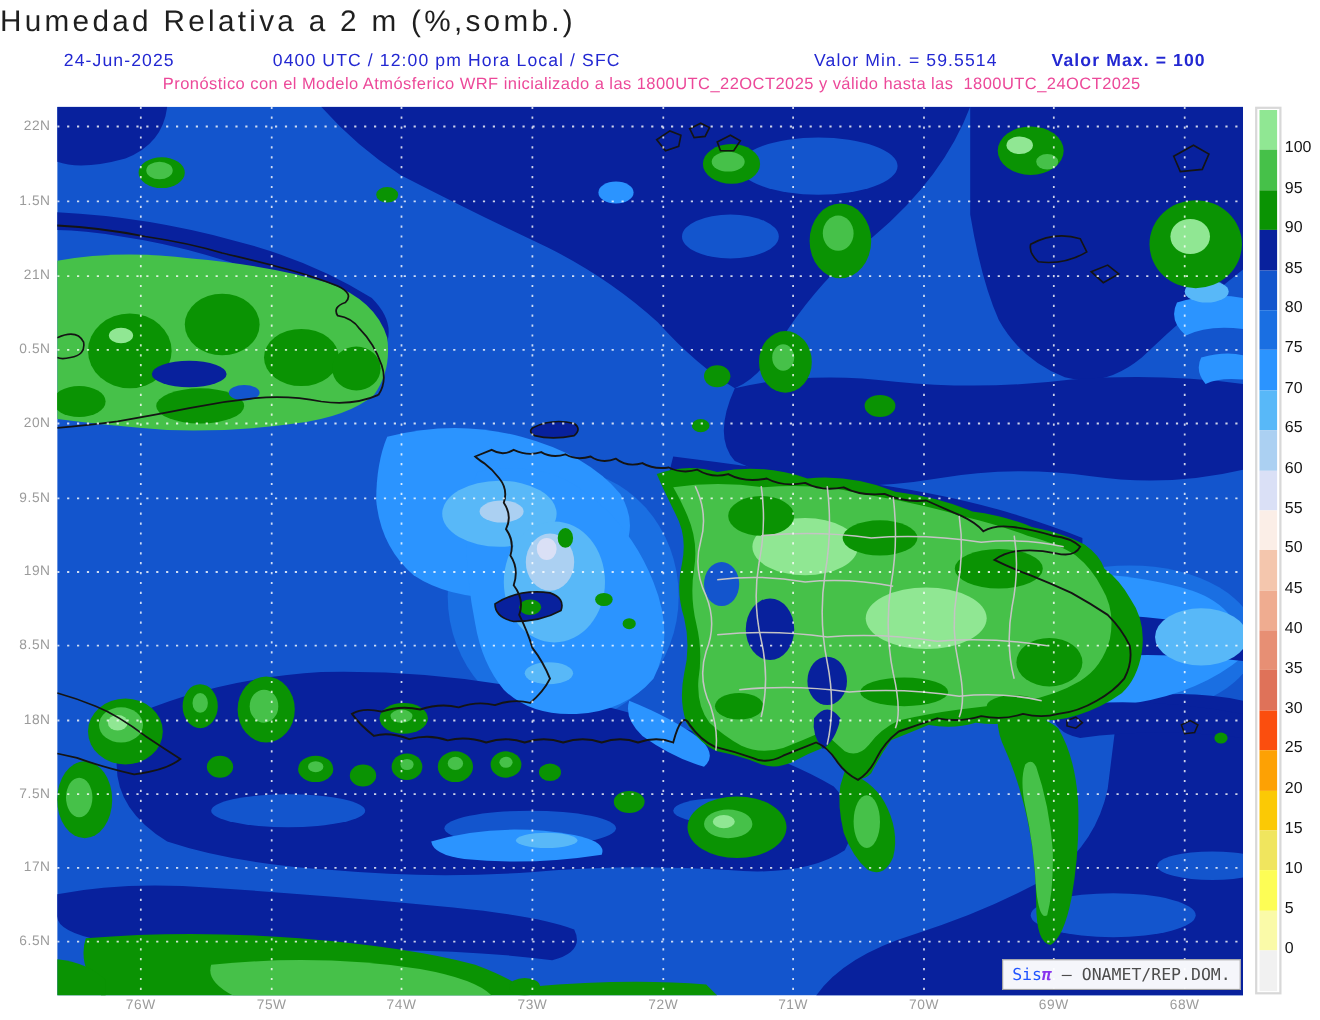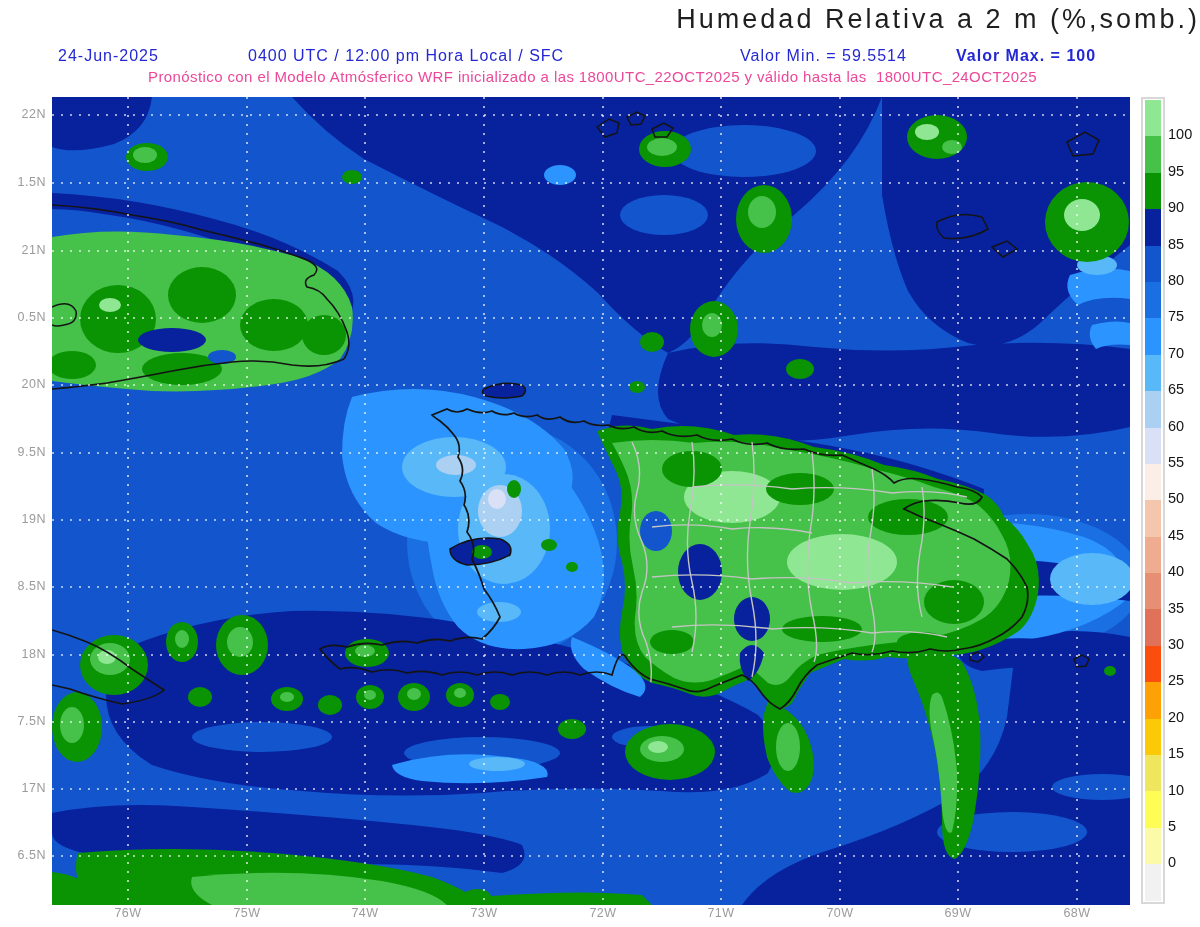--- a/index.html
+++ b/index.html
@@ -1,18 +1,18 @@
 <!DOCTYPE html>
 <html><head>
 <meta charset="utf-8">
 <style>
   html,body{margin:0;padding:0;background:#fff;}
   .page{position:relative;width:1200px;height:927px;background:#fff;overflow:hidden;
         font-family:"Liberation Sans",sans-serif;}
-  .title{position:absolute;left:0;top:4px;width:1200px;text-align:right;
+  .title{position:absolute;left:0;top:4px;width:1200px;text-align:left;
          font-size:27px;letter-spacing:3px;color:#1f1f1f;white-space:pre;}
   .hline2{position:absolute;top:47px;font-size:16px;letter-spacing:1px;color:#2328D2;white-space:pre;}
   .hdate{left:58px;}
   .htime{left:248px;}
   .hmin{left:740px;}
   .hmax{left:956px;font-weight:bold;}
   .hline3{position:absolute;left:0;top:68px;width:1185px;text-align:center;
           font-size:15px;letter-spacing:.4px;color:#ec4899;white-space:pre;}
   .map{position:absolute;left:52px;top:97px;width:1078px;height:808px;}
   .map svg{display:block;}
@@ -304,14 +304,15 @@
   <div class="ctick" style="top:563px">40</div>
   <div class="ctick" style="top:600px">35</div>
   <div class="ctick" style="top:636px">30</div>
   <div class="ctick" style="top:672px">25</div>
   <div class="ctick" style="top:709px">20</div>
   <div class="ctick" style="top:745px">15</div>
   <div class="ctick" style="top:782px">10</div>
   <div class="ctick" style="top:818px">5</div>
   <div class="ctick" style="top:854px">0</div>
 
+  <div class="wmark"><span class="wm-sis">Sis</span><span class="wm-pi">π</span><span class="wm-rest"> – ONAMET/REP.DOM.</span></div>
 
 </div>
 
 </body></html>

